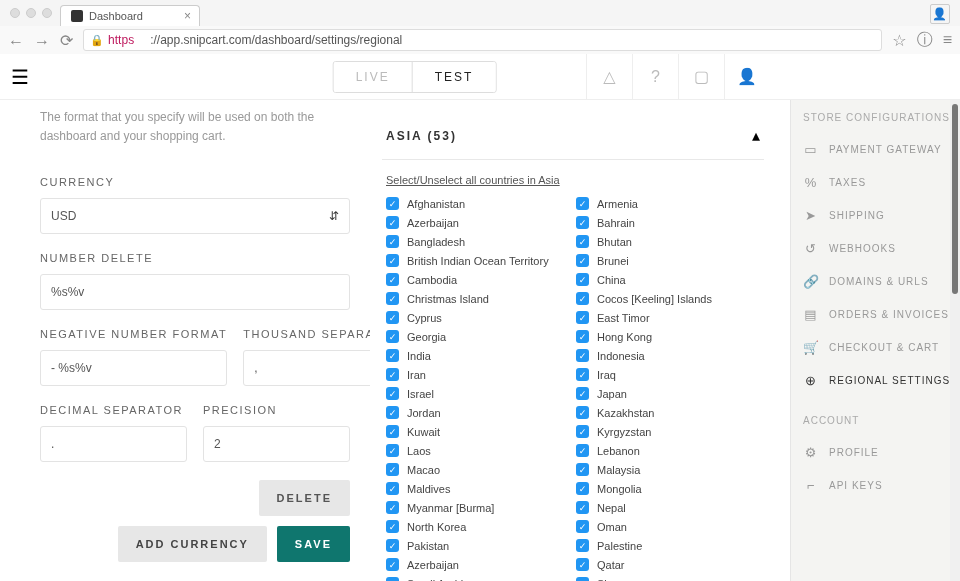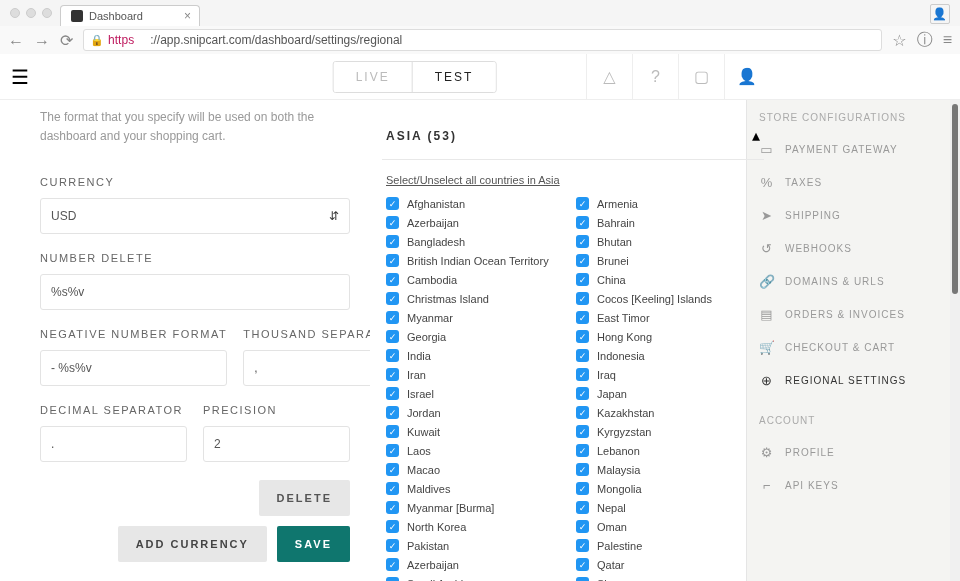--- a/index.html
+++ b/index.html
@@ -28,21 +28,21 @@
   .menu-btn { width: 40px; text-align: center; font-size: 20px; cursor: pointer; }
   .mode-toggle { position: absolute; left: 50%; transform: translateX(-90%); display: flex; border: 1px solid #ddd; border-radius: 3px; overflow: hidden; }
   .mode-toggle button { border: none; background: #fff; padding: 8px 22px; font-size: 12px; letter-spacing: 2px; color: #999; cursor: pointer; }
   .mode-toggle button.active { background: #fff; color: #222; border-left: 1px solid #ddd; }
   .mode-toggle button:first-child { color: #bbb; }
   .top-icons { position: absolute; right: 190px; display: flex; }
   .top-icons span { width: 46px; height: 46px; display: flex; align-items: center; justify-content: center; color: #bbb; font-size: 16px; border-left: 1px solid #eee; }
   .top-icons span.active { color: #333; }
 
   
-  .sidebar { position: absolute; top: 0; right: 0; bottom: 0; width: 214px; background: #f4f4f2; border-left: 1px solid #e5e5e5; padding: 12px 0 0 12px; overflow: hidden; }
+  .sidebar { position: absolute; top: 0; right: 0; bottom: 0; width: 170px; background: #f4f4f2; border-left: 1px solid #e5e5e5; padding: 12px 0 0 12px; overflow: hidden; }
   .sidebar h2 { font-size: 14px; font-weight: 400; letter-spacing: 2px; color: #777; margin-bottom: 30px; }
   .sidebar h3 { font-size: 10px; font-weight: 500; letter-spacing: 1px; color: #aaa; margin: 18px 0 10px 0; }
   .sidebar .item { display: flex; align-items: center; gap: 10px; padding: 9px 0; font-size: 10px; letter-spacing: 1px; color: #999; cursor: pointer; white-space: nowrap; }
   .sidebar .item.active { color: #333; font-weight: 500; }
   .sidebar .item .ico { width: 16px; text-align: center; font-size: 13px; }
 
   
   .content { position: absolute; top: 46px; left: 0; right: 178px; bottom: 0; display: flex; }
   .scrollbar-track { position: absolute; top: 46px; right: 0; width: 10px; bottom: 0; background: #f0f0f0; z-index: 6; }
   .scrollbar-thumb { position: absolute; top: 4px; left: 2px; width: 6px; height: 190px; background: #777; border-radius: 3px; }
@@ -274,21 +274,21 @@
           <div class="country">
             <span class="chk">✓</span>
             <span>Christmas Island</span>
           </div>
           <div class="country">
             <span class="chk">✓</span>
             <span>Cocos [Keeling] Islands</span>
           </div>
           <div class="country">
             <span class="chk">✓</span>
-            <span>Myanmar</span>
+            <span>Cyprus</span>
           </div>
           <div class="country">
             <span class="chk">✓</span>
             <span>East Timor</span>
           </div>
           <div class="country">
             <span class="chk">✓</span>
             <span>Georgia</span>
           </div>
           <div class="country">

